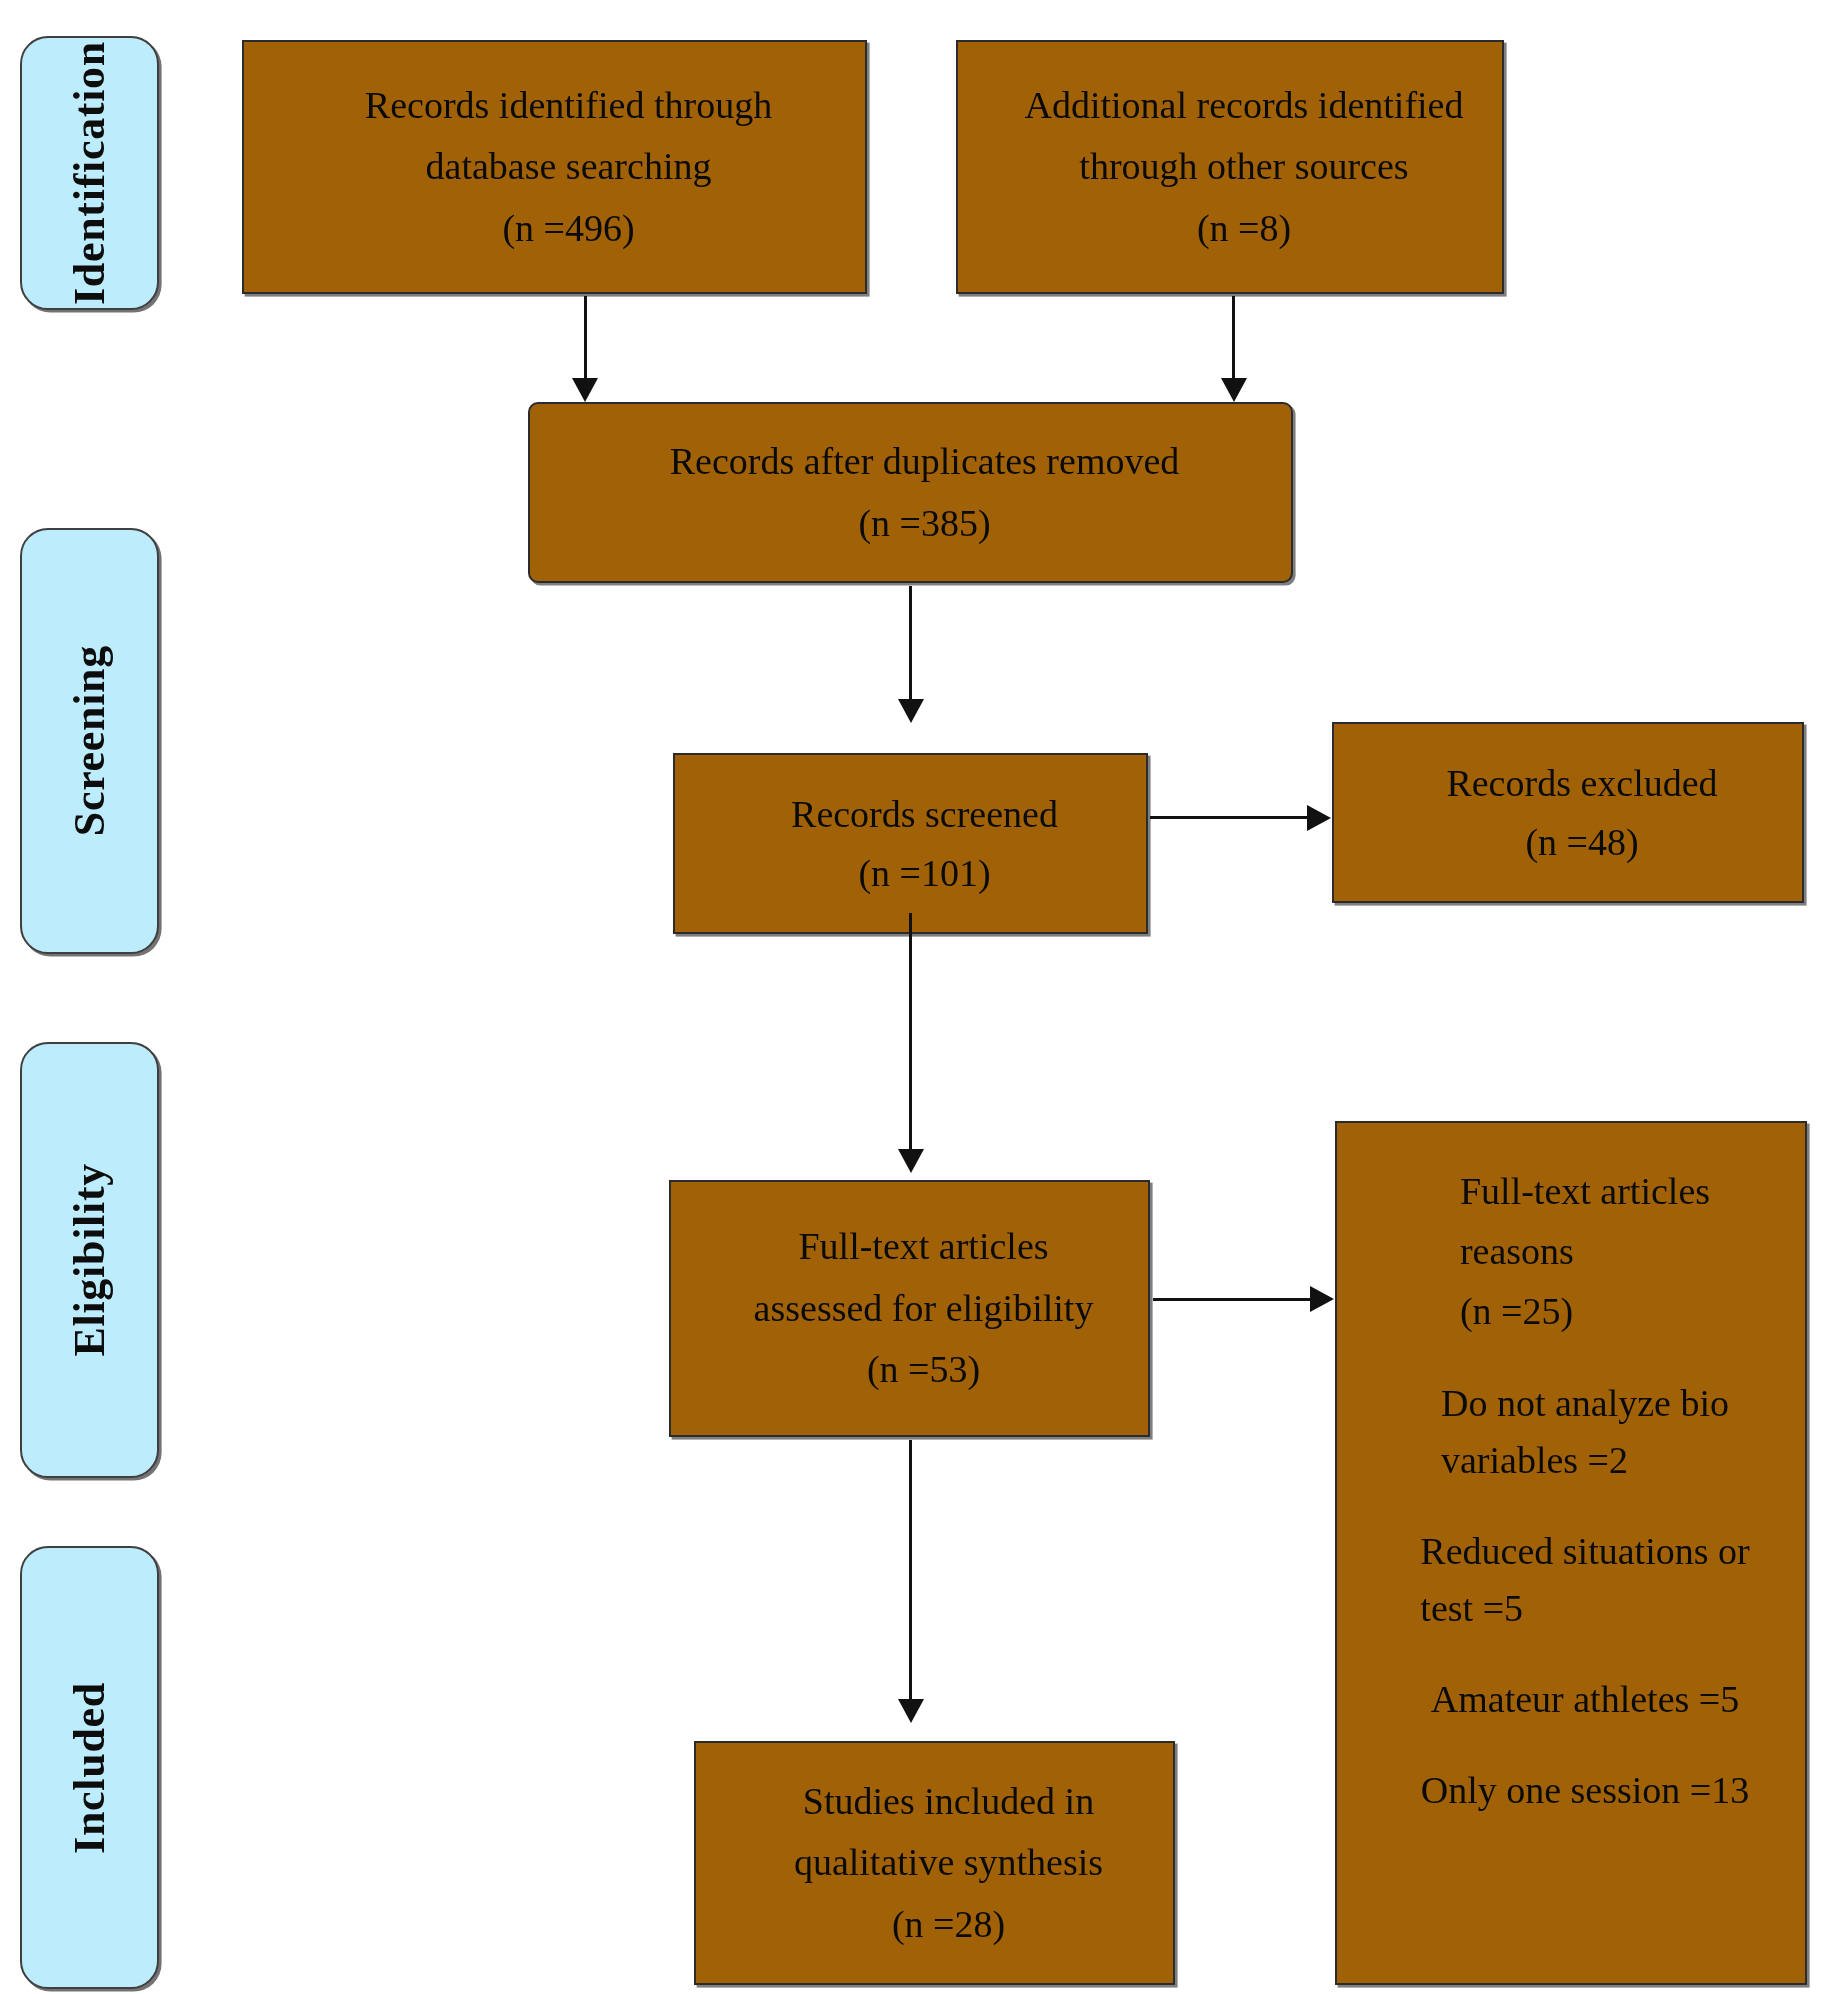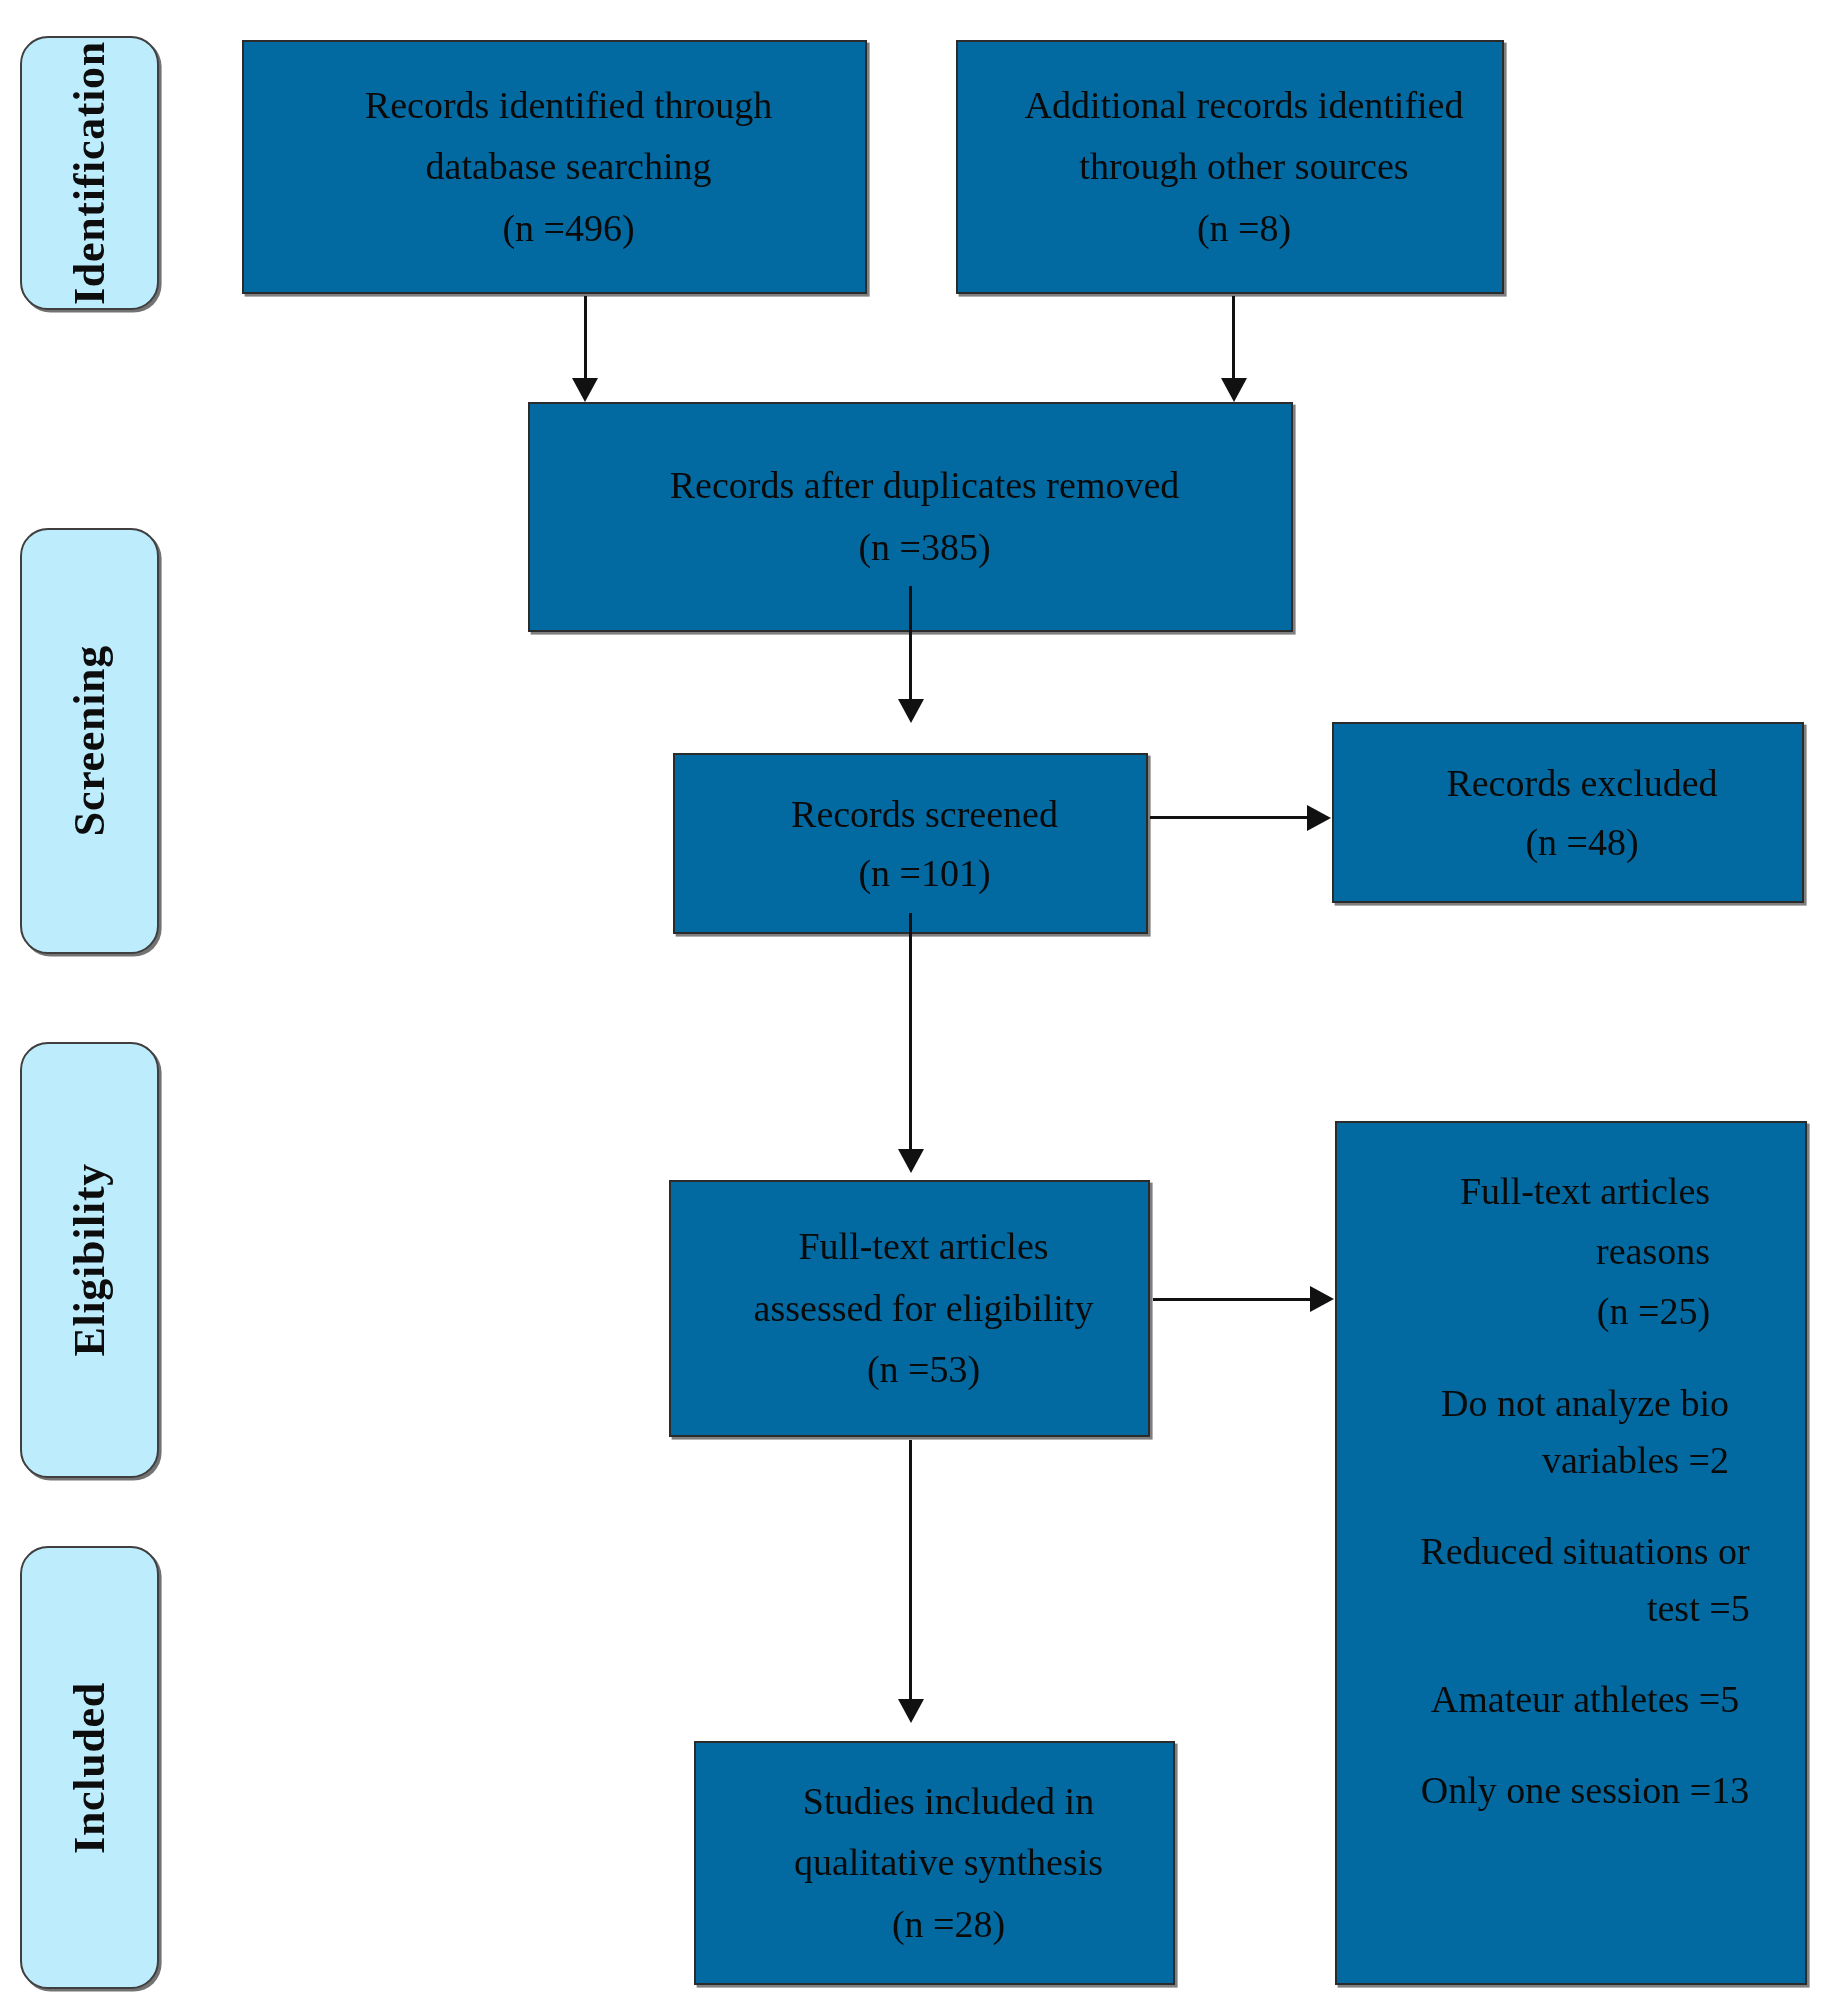--- a/index.html
+++ b/index.html
@@ -23,26 +23,26 @@
     font-size:44px;
     letter-spacing:0.7px;
     color:#0d0d0d;
     white-space:nowrap;
     font-family:"Liberation Serif","DejaVu Serif",serif;
   }
 
   
   .fbox{
     position:absolute;
-    background:#0369a1;
+    background:#a16207;
     border:2.6px solid #2b2b2b;
     box-shadow:2.6px 2.6px 0 rgba(0,0,0,.5);
     display:flex;flex-direction:column;align-items:center;justify-content:center;
     box-sizing:border-box;
-    text-align:right;
+    text-align:left;
     color:#0a0a0a;
     padding-left:28px;
   }
   .fbox .ln{
     display:block;
     font-size:38px;
     line-height:1.62;
     white-space:nowrap;
   }
   .fbox.tight .ln{line-height:1.55;}
@@ -101,21 +101,21 @@
     <span class="ln">through other sources</span>
     <span class="ln">(n =8)</span>
   </div>
 
   <div class="vline" style="left:584px;top:296px;height:90px;"></div>
   <div class="arrow-down" style="left:572px;top:378px;"></div>
 
   <div class="vline" style="left:1232px;top:296px;height:90px;"></div>
   <div class="arrow-down" style="left:1221px;top:378px;"></div>
 
-  <div class="fbox" id="box-duplicates" style="left:528px;top:402px;width:765px;height:230px;">
+  <div class="fbox" id="box-duplicates" style="left:528px;top:402px;width:765px;height:181px;border-radius:10px;">
     <span class="ln">Records after duplicates removed</span>
     <span class="ln">(n =385)</span>
   </div>
 
   <div class="vline" style="left:909px;top:586px;height:119px;"></div>
   <div class="arrow-down" style="left:898px;top:699px;"></div>
 
   <div class="fbox tight" id="box-screened" style="left:673px;top:729px;width:475px;height:181px;margin-top:24px;">
     <span class="ln">Records screened</span>
     <span class="ln">(n =101)</span>

